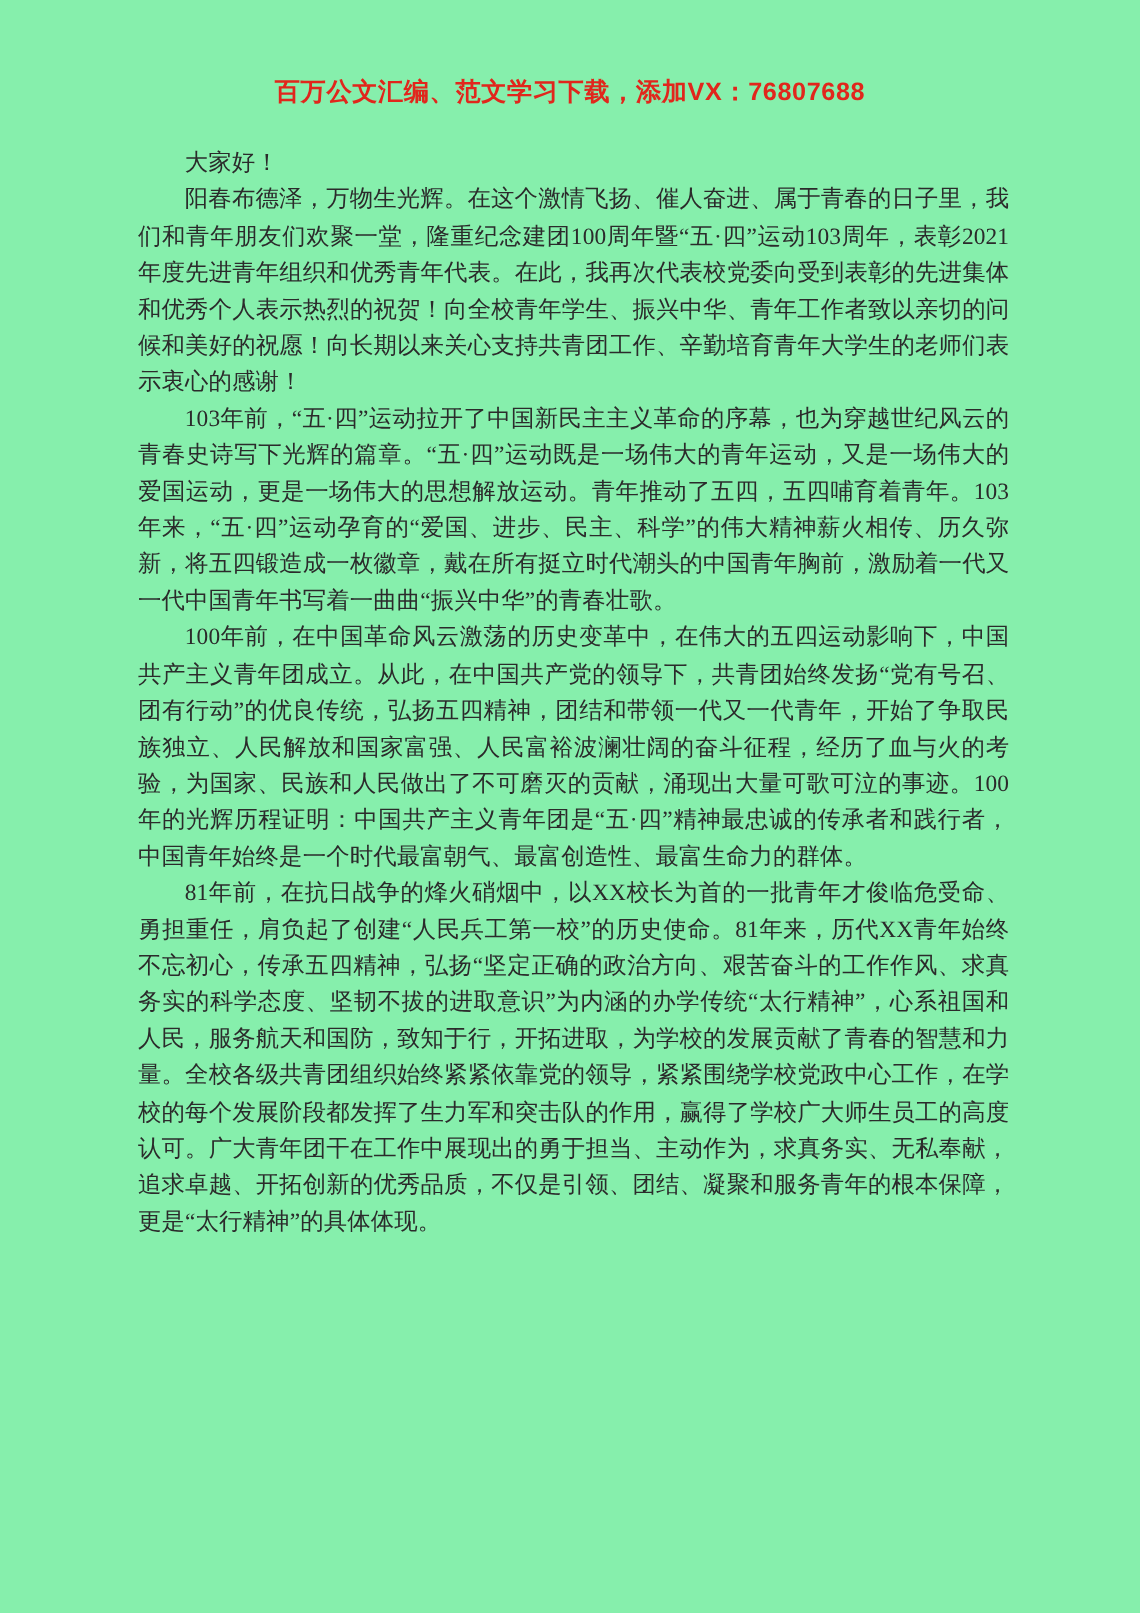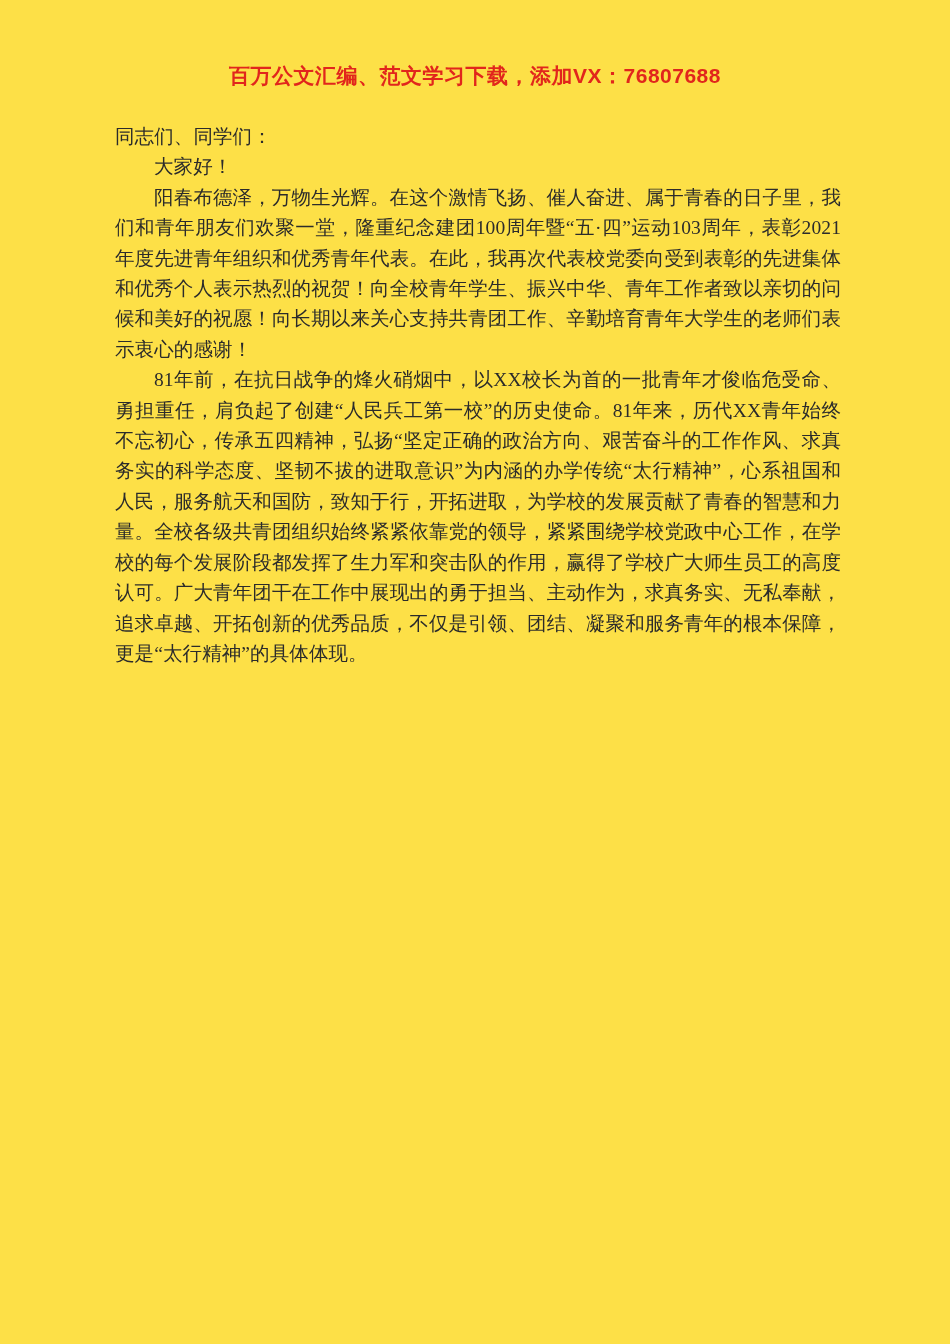--- a/index.html
+++ b/index.html
@@ -4,21 +4,21 @@
 <style>
   html, body {
     margin: 0;
     padding: 0;
     background: #ffffff;
   }
   .page {
     position: relative;
     width: 950px;
     height: 1344px;
-    background: #fde047;
+    background: #86efac;
     overflow: hidden;
     font-family: "Liberation Serif", "DejaVu Serif", serif;
   }
   .watermark-banner {
     position: absolute;
     top: 62px;
     left: 0;
     width: 950px;
     text-align: center;
     font-family: "Liberation Sans", "DejaVu Sans", sans-serif;
@@ -53,26 +53,27 @@
 </style>
 </head>
 <body>
 
 <div class="page">
 
   <div class="watermark-banner">百万公文汇编、范文学习下载，添加VX：76807688</div>
 
   <div class="doc-body">
 
-    <p class="para salutation">同志们、同学们：</p>
 
     <p class="para indent">大家好！</p>
 
     <p class="para indent">阳春布德泽，万物生光辉。在这个激情飞扬、催人奋进、属于青春的日子里，我们和青年朋友们欢聚一堂，隆重纪念建团100周年暨“五·四”运动103周年，表彰2021年度先进青年组织和优秀青年代表。在此，我再次代表校党委向受到表彰的先进集体和优秀个人表示热烈的祝贺！向全校青年学生、振兴中华、青年工作者致以亲切的问候和美好的祝愿！向长期以来关心支持共青团工作、辛勤培育青年大学生的老师们表示衷心的感谢！</p>
 
+    <p class="para indent">103年前，“五·四”运动拉开了中国新民主主义革命的序幕，也为穿越世纪风云的青春史诗写下光辉的篇章。“五·四”运动既是一场伟大的青年运动，又是一场伟大的爱国运动，更是一场伟大的思想解放运动。青年推动了五四，五四哺育着青年。103年来，“五·四”运动孕育的“爱国、进步、民主、科学”的伟大精神薪火相传、历久弥新，将五四锻造成一枚徽章，戴在所有挺立时代潮头的中国青年胸前，激励着一代又一代中国青年书写着一曲曲“振兴中华”的青春壮歌。</p>
 
+    <p class="para indent">100年前，在中国革命风云激荡的历史变革中，在伟大的五四运动影响下，中国共产主义青年团成立。从此，在中国共产党的领导下，共青团始终发扬“党有号召、团有行动”的优良传统，弘扬五四精神，团结和带领一代又一代青年，开始了争取民族独立、人民解放和国家富强、人民富裕波澜壮阔的奋斗征程，经历了血与火的考验，为国家、民族和人民做出了不可磨灭的贡献，涌现出大量可歌可泣的事迹。100年的光辉历程证明：中国共产主义青年团是“五·四”精神最忠诚的传承者和践行者，中国青年始终是一个时代最富朝气、最富创造性、最富生命力的群体。</p>
 
     <p class="para indent">81年前，在抗日战争的烽火硝烟中，以XX校长为首的一批青年才俊临危受命、勇担重任，肩负起了创建“人民兵工第一校”的历史使命。81年来，历代XX青年始终不忘初心，传承五四精神，弘扬“坚定正确的政治方向、艰苦奋斗的工作作风、求真务实的科学态度、坚韧不拔的进取意识”为内涵的办学传统“太行精神”，心系祖国和人民，服务航天和国防，致知于行，开拓进取，为学校的发展贡献了青春的智慧和力量。全校各级共青团组织始终紧紧依靠党的领导，紧紧围绕学校党政中心工作，在学校的每个发展阶段都发挥了生力军和突击队的作用，赢得了学校广大师生员工的高度认可。广大青年团干在工作中展现出的勇于担当、主动作为，求真务实、无私奉献，追求卓越、开拓创新的优秀品质，不仅是引领、团结、凝聚和服务青年的根本保障，更是“太行精神”的具体体现。</p>
 
 
   </div>
 
 </div>
 
 </body></html>

